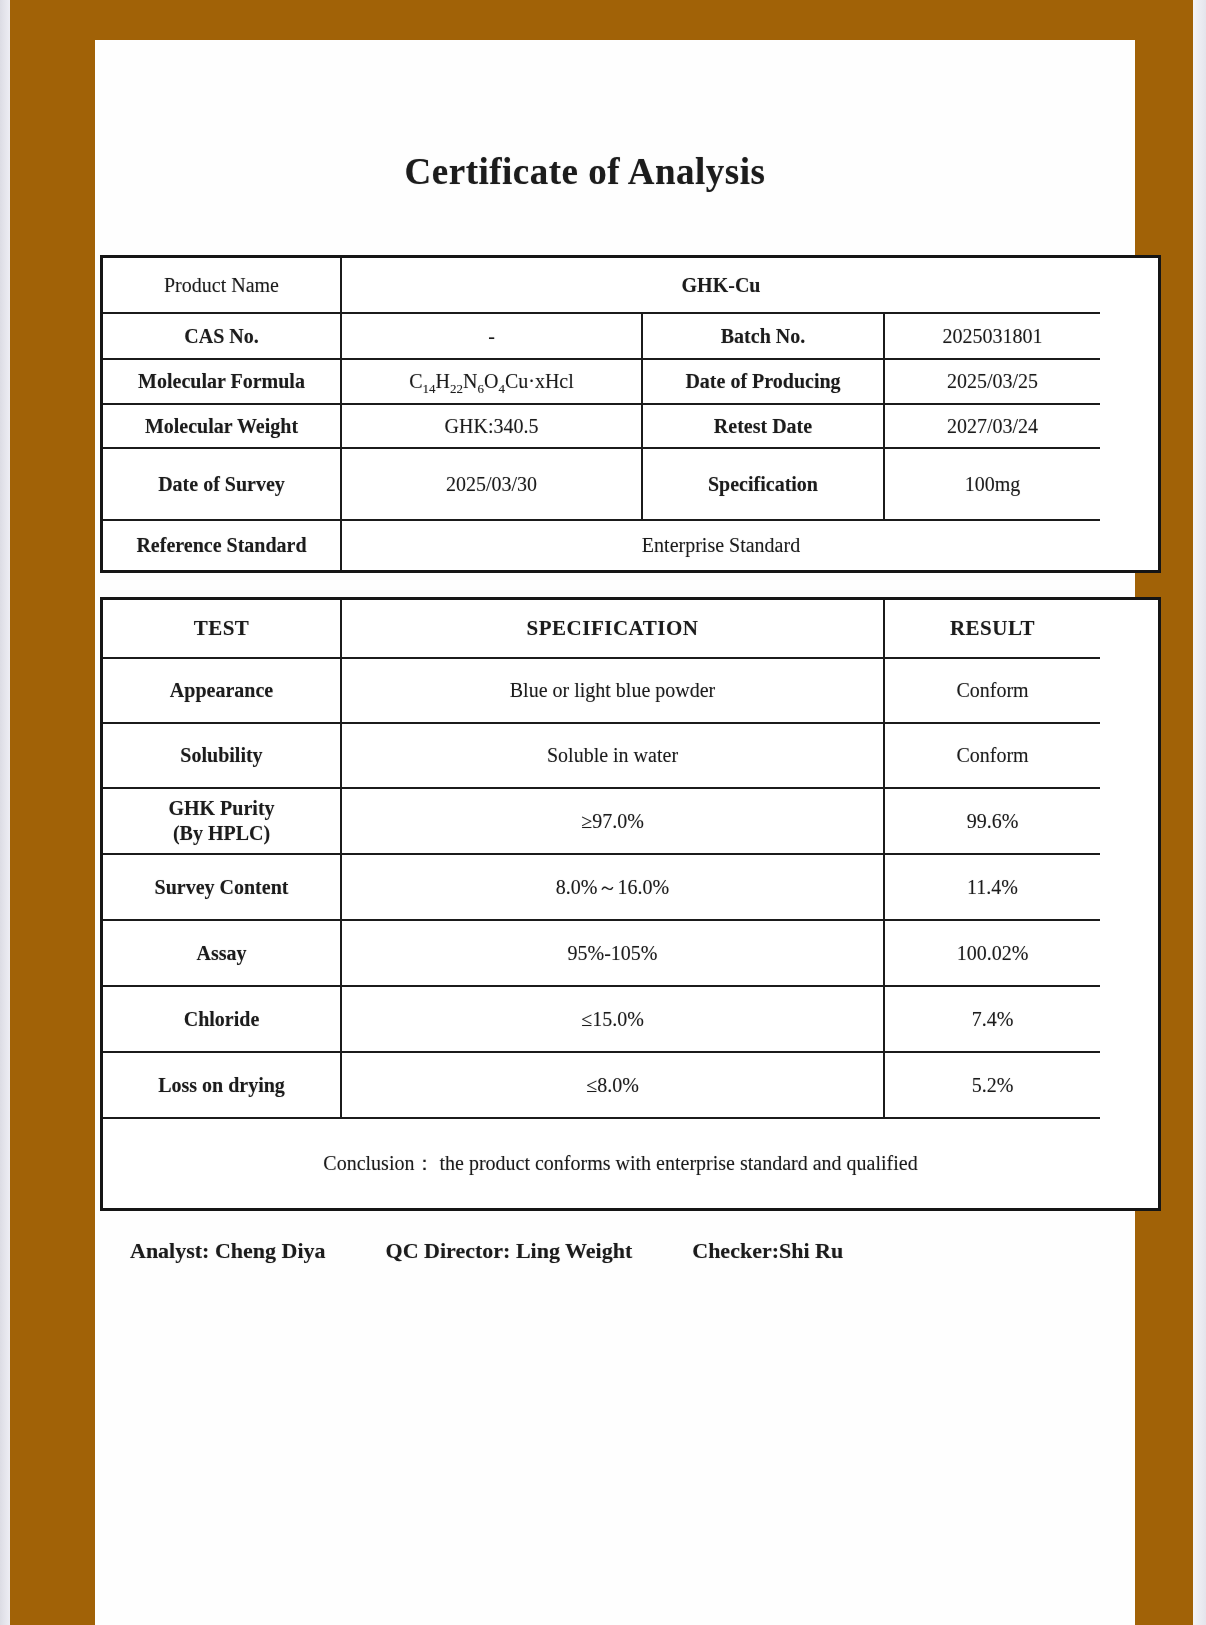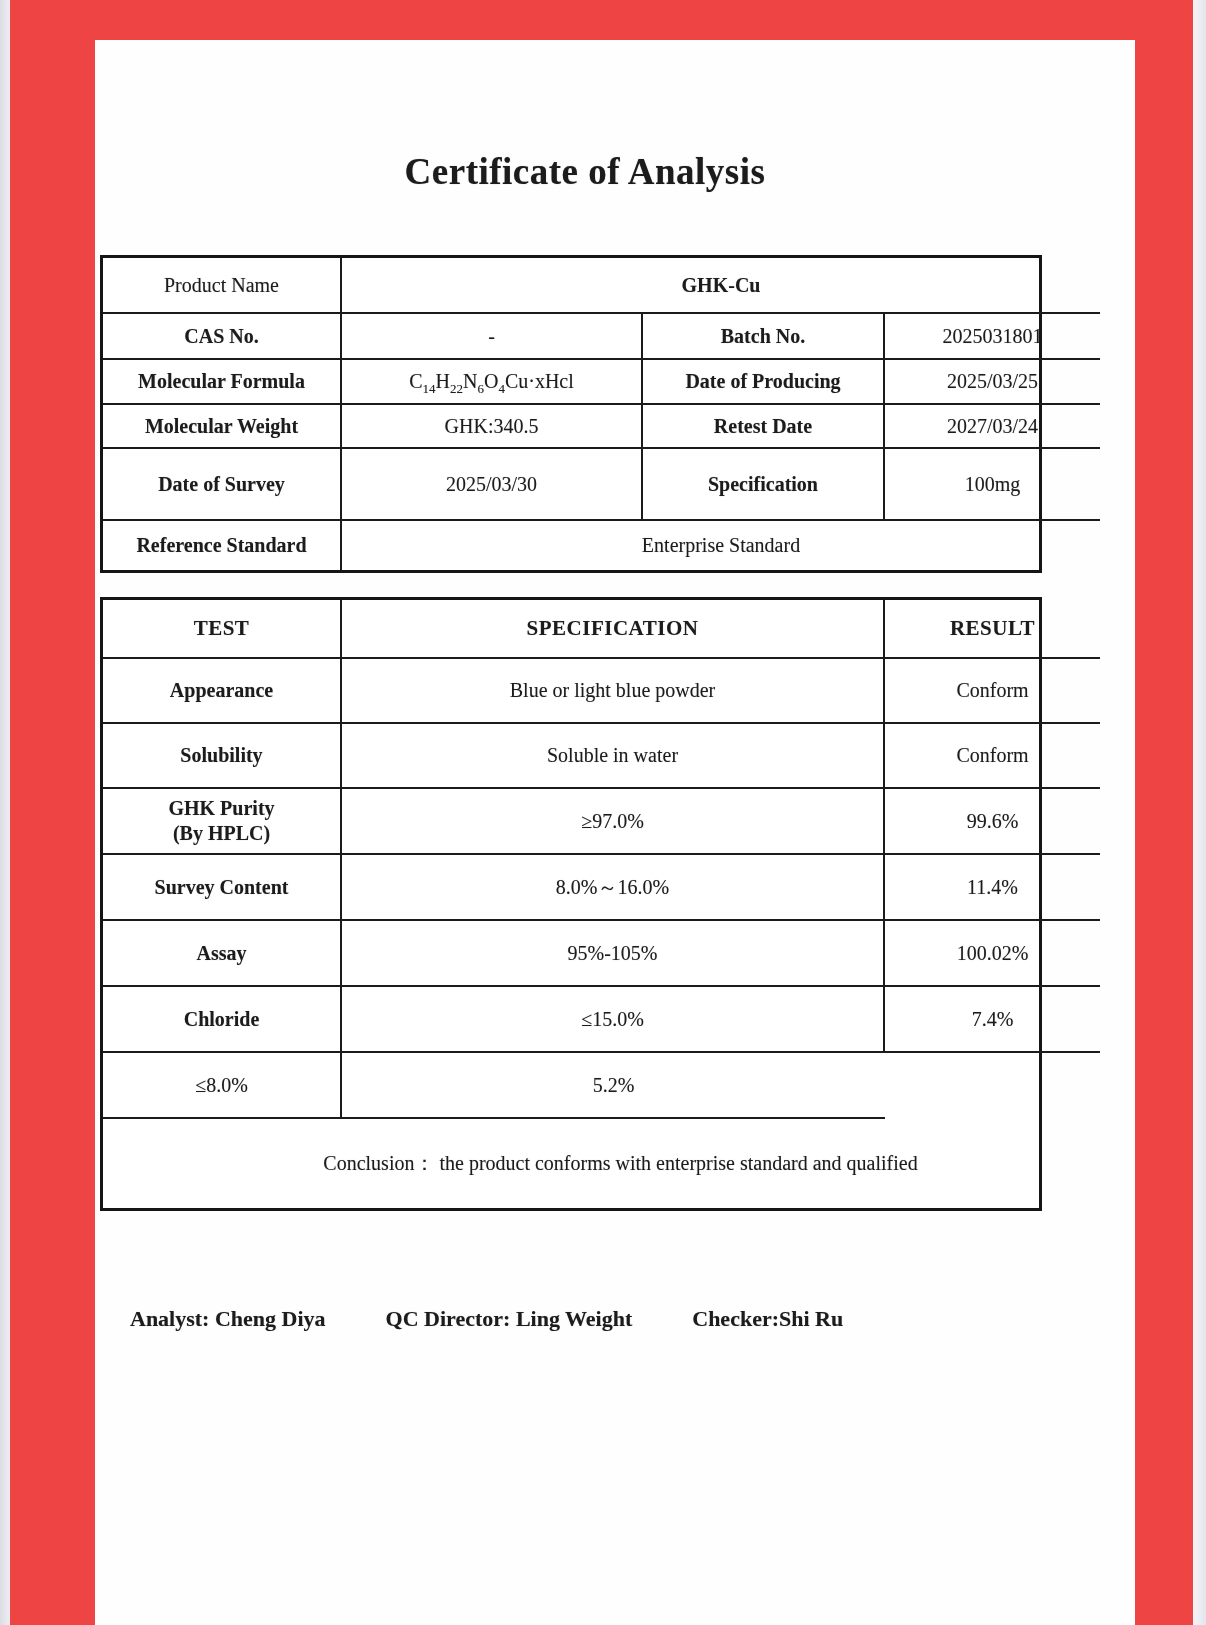--- a/index.html
+++ b/index.html
@@ -3,21 +3,21 @@
 <meta charset="utf-8">
 <style>
   * { margin: 0; padding: 0; box-sizing: border-box; }
   html, body { background: #ffffff; }
   body { font-family: "Liberation Serif", "DejaVu Serif", serif; color: #1c1c1c; }
 
   .canvas {
     position: relative;
     width: 1206px;
     height: 1625px;
-    background: #ef4444;
+    background: #a16207;
     overflow: hidden;
   }
   
   .edge-left {
     position: absolute; left: 0; top: 0; width: 10px; height: 100%;
     background: linear-gradient(to right, #dcdce4, #eeeef4);
   }
   .edge-right {
     position: absolute; right: 0; top: 0; width: 13px; height: 100%;
     background: linear-gradient(to left, #e4e4ec, #f4f4f8);
@@ -31,21 +31,21 @@
   .title {
     position: absolute; left: 0; top: 150px; width: 1170px;
     text-align: center;
     font-size: 37px; font-weight: bold; letter-spacing: 0.5px;
     text-shadow: 0 0 1px rgba(0,0,0,0.35);
   }
 
   .tbl {
     position: absolute;
     left: 100px;
-    width: 942px;
+    width: 1061px;
     border: 3px solid #151515;
     background: #ffffff;
     display: grid;
   }
   .tbl .cell {
     border-right: 2px solid #1b1b1b;
     border-bottom: 2px solid #1b1b1b;
     display: flex; align-items: center; justify-content: center;
     flex-direction: column;
     text-align: center;
@@ -72,21 +72,21 @@
     top: 597px;
     grid-template-columns: 239px 543px 215px;
     grid-template-rows: 59px 65px 65px 66px 66px 66px 66px 66px 89px;
   }
   #results-table .head { font-size: 21px; font-weight: bold; letter-spacing: 0.5px; }
   #results-table .test-name { font-weight: bold; }
   #results-table .conclusion-cell { grid-column: 1 / 4; font-size: 20px; padding-left: 44px; }
   .assay-big { font-size: 22px; }
 
   .footer {
-    position: absolute; left: 130px; top: 1306px;
+    position: absolute; left: 130px; top: 1238px;
     display: flex; gap: 60px;
     font-size: 22px; font-weight: bold;
     text-shadow: 0 0 1px rgba(0,0,0,0.3);
     white-space: nowrap;
   }
 </style>
 </head>
 <body>
 
 <div class="canvas">
@@ -163,20 +163,23 @@
       </div>
     <div class="cell">95%-105%</div>
     <div class="cell last-col">100.02%</div>
 
     <div class="cell test-name">
         <span>Chloride</span>
       </div>
     <div class="cell">≤15.0%</div>
     <div class="cell last-col">7.4%</div>
 
+    <div class="cell test-name">
+        <span>Loss on drying</span>
+      </div>
     <div class="cell">≤8.0%</div>
     <div class="cell last-col">5.2%</div>
 
     <div class="cell conclusion-cell last-col last-row">Conclusion：  the product conforms with enterprise standard and qualified</div>
   </div>
 
   <div class="footer">
     <span>Analyst: Cheng Diya</span>
     <span>QC Director: Ling Weight</span>
     <span>Checker:Shi Ru</span>

